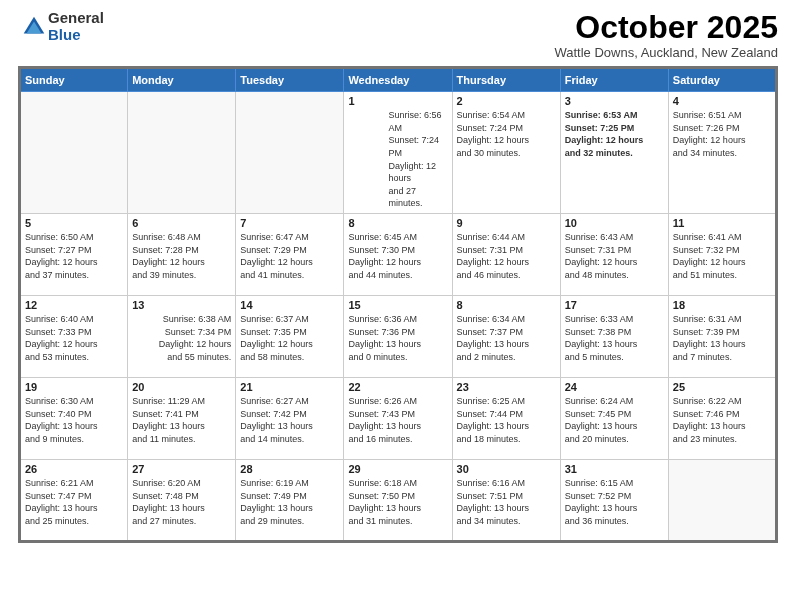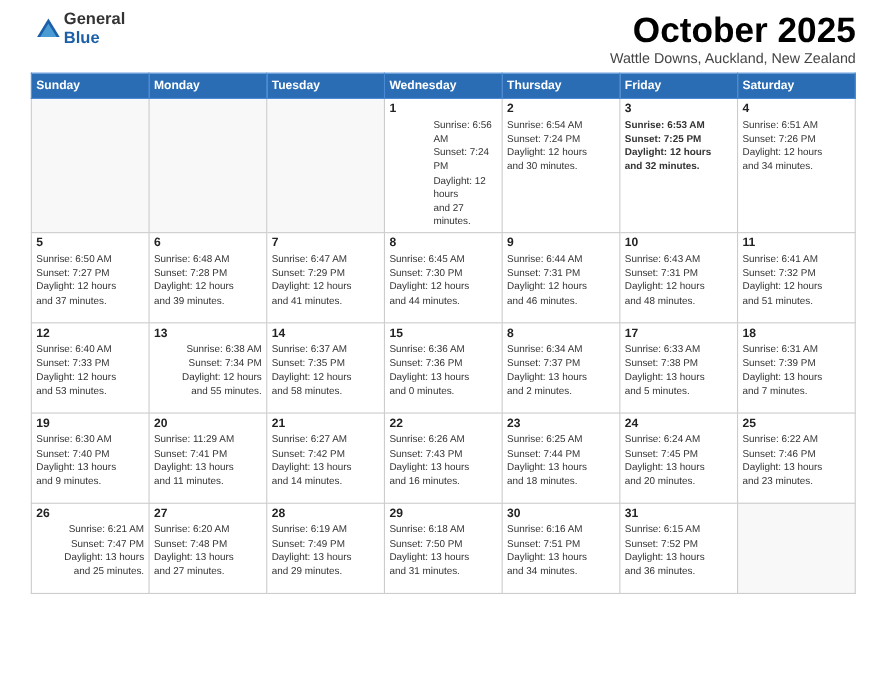--- a/index.html
+++ b/index.html
@@ -6,21 +6,21 @@
     body {
       width: 792px;
       height: 612px;
       font-family: Arial, sans-serif;
       background: #fff;
       overflow: hidden;
     }
     .page {
       width: 792px;
       height: 544px;
-      padding: 10px 14px 10px 28px;
+      padding: 10px 14px 10px 18px;
       display: flex;
       flex-direction: column;
     }
     .header {
       display: flex;
       justify-content: space-between;
       align-items: flex-start;
       margin-bottom: 6px;
     }
     .logo {
@@ -56,21 +56,21 @@
       font-weight: bold;
       color: #000000;
       line-height: 1.1;
     }
     .location {
       font-size: 13px;
       color: #444;
     }
     .calendar {
       flex: 1;
-      border: 1px solid #737373;
+      border: 3px solid #737373;
       border-collapse: collapse;
       width: 100%;
       table-layout: fixed;
     }
     .calendar th {
       background: #2a6db5;
       color: #fff;
       font-size: 11px;
       font-weight: bold;
       padding: 5px 4px;
@@ -320,21 +320,21 @@
             <div class="day-num">25</div>
             <div class="day-info" style="white-space: pre-line;">Sunrise: 6:22 AM
 Sunset: 7:46 PM
 Daylight: 13 hours
 and 23 minutes.</div>
           </td>
         </tr>
         <tr class="week-row">
           <td>
             <div class="day-num">26</div>
-            <div class="day-info" style="white-space: pre-line; text-align: right;">Sunrise: 6:21 AM
+            <div class="day-info" style="white-space: pre-line;">Sunrise: 6:21 AM
 Sunset: 7:47 PM
 Daylight: 13 hours
 and 25 minutes.</div>
           </td>
           <td>
             <div class="day-num">27</div>
             <div class="day-info" style="white-space: pre-line;">Sunrise: 6:20 AM
 Sunset: 7:48 PM
 Daylight: 13 hours
 and 27 minutes.</div>

